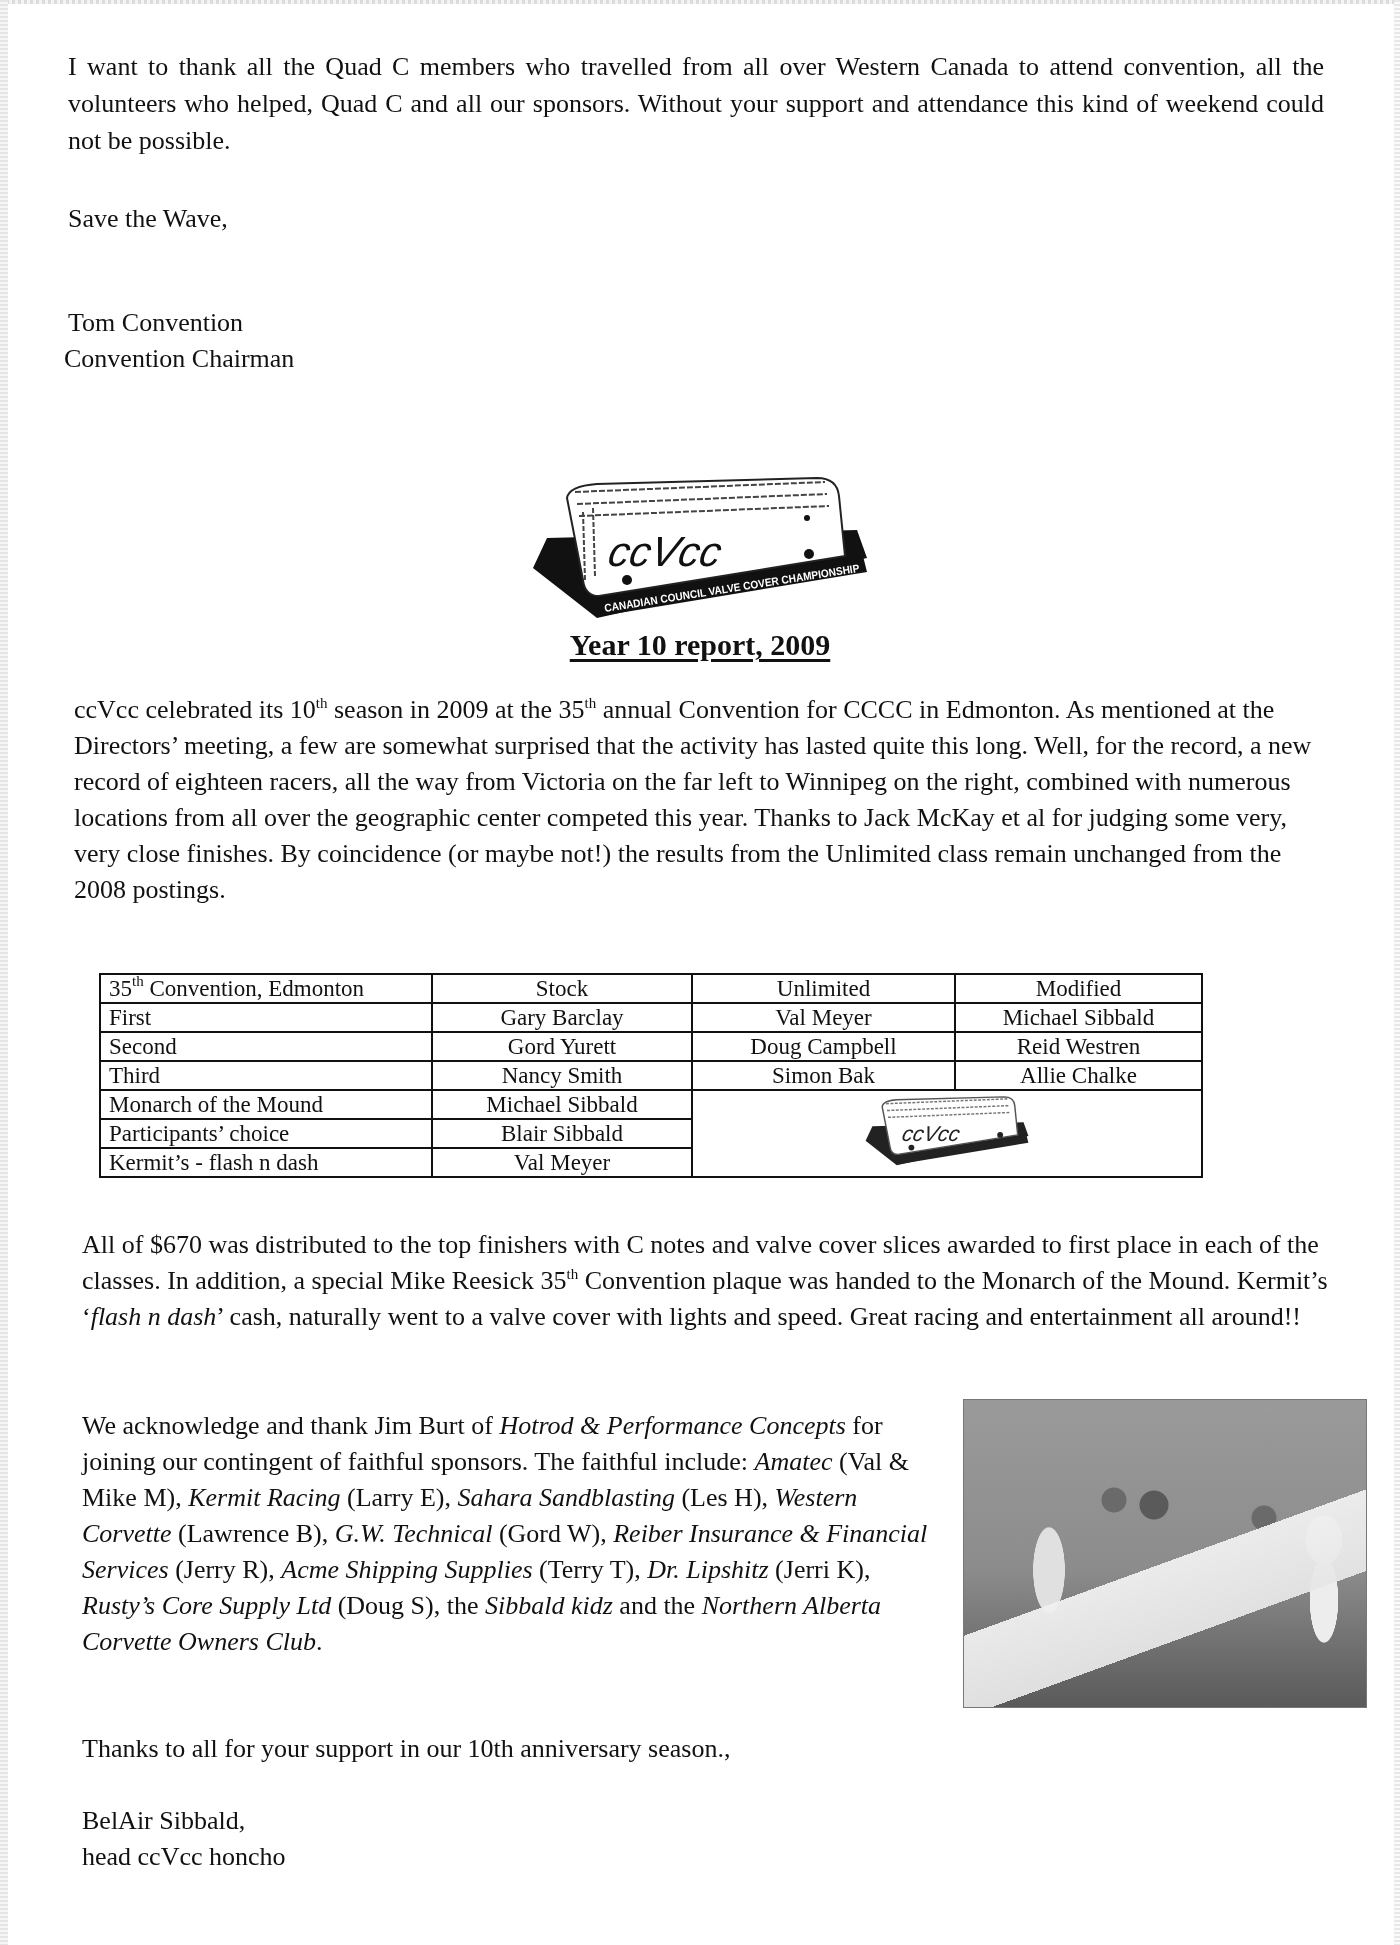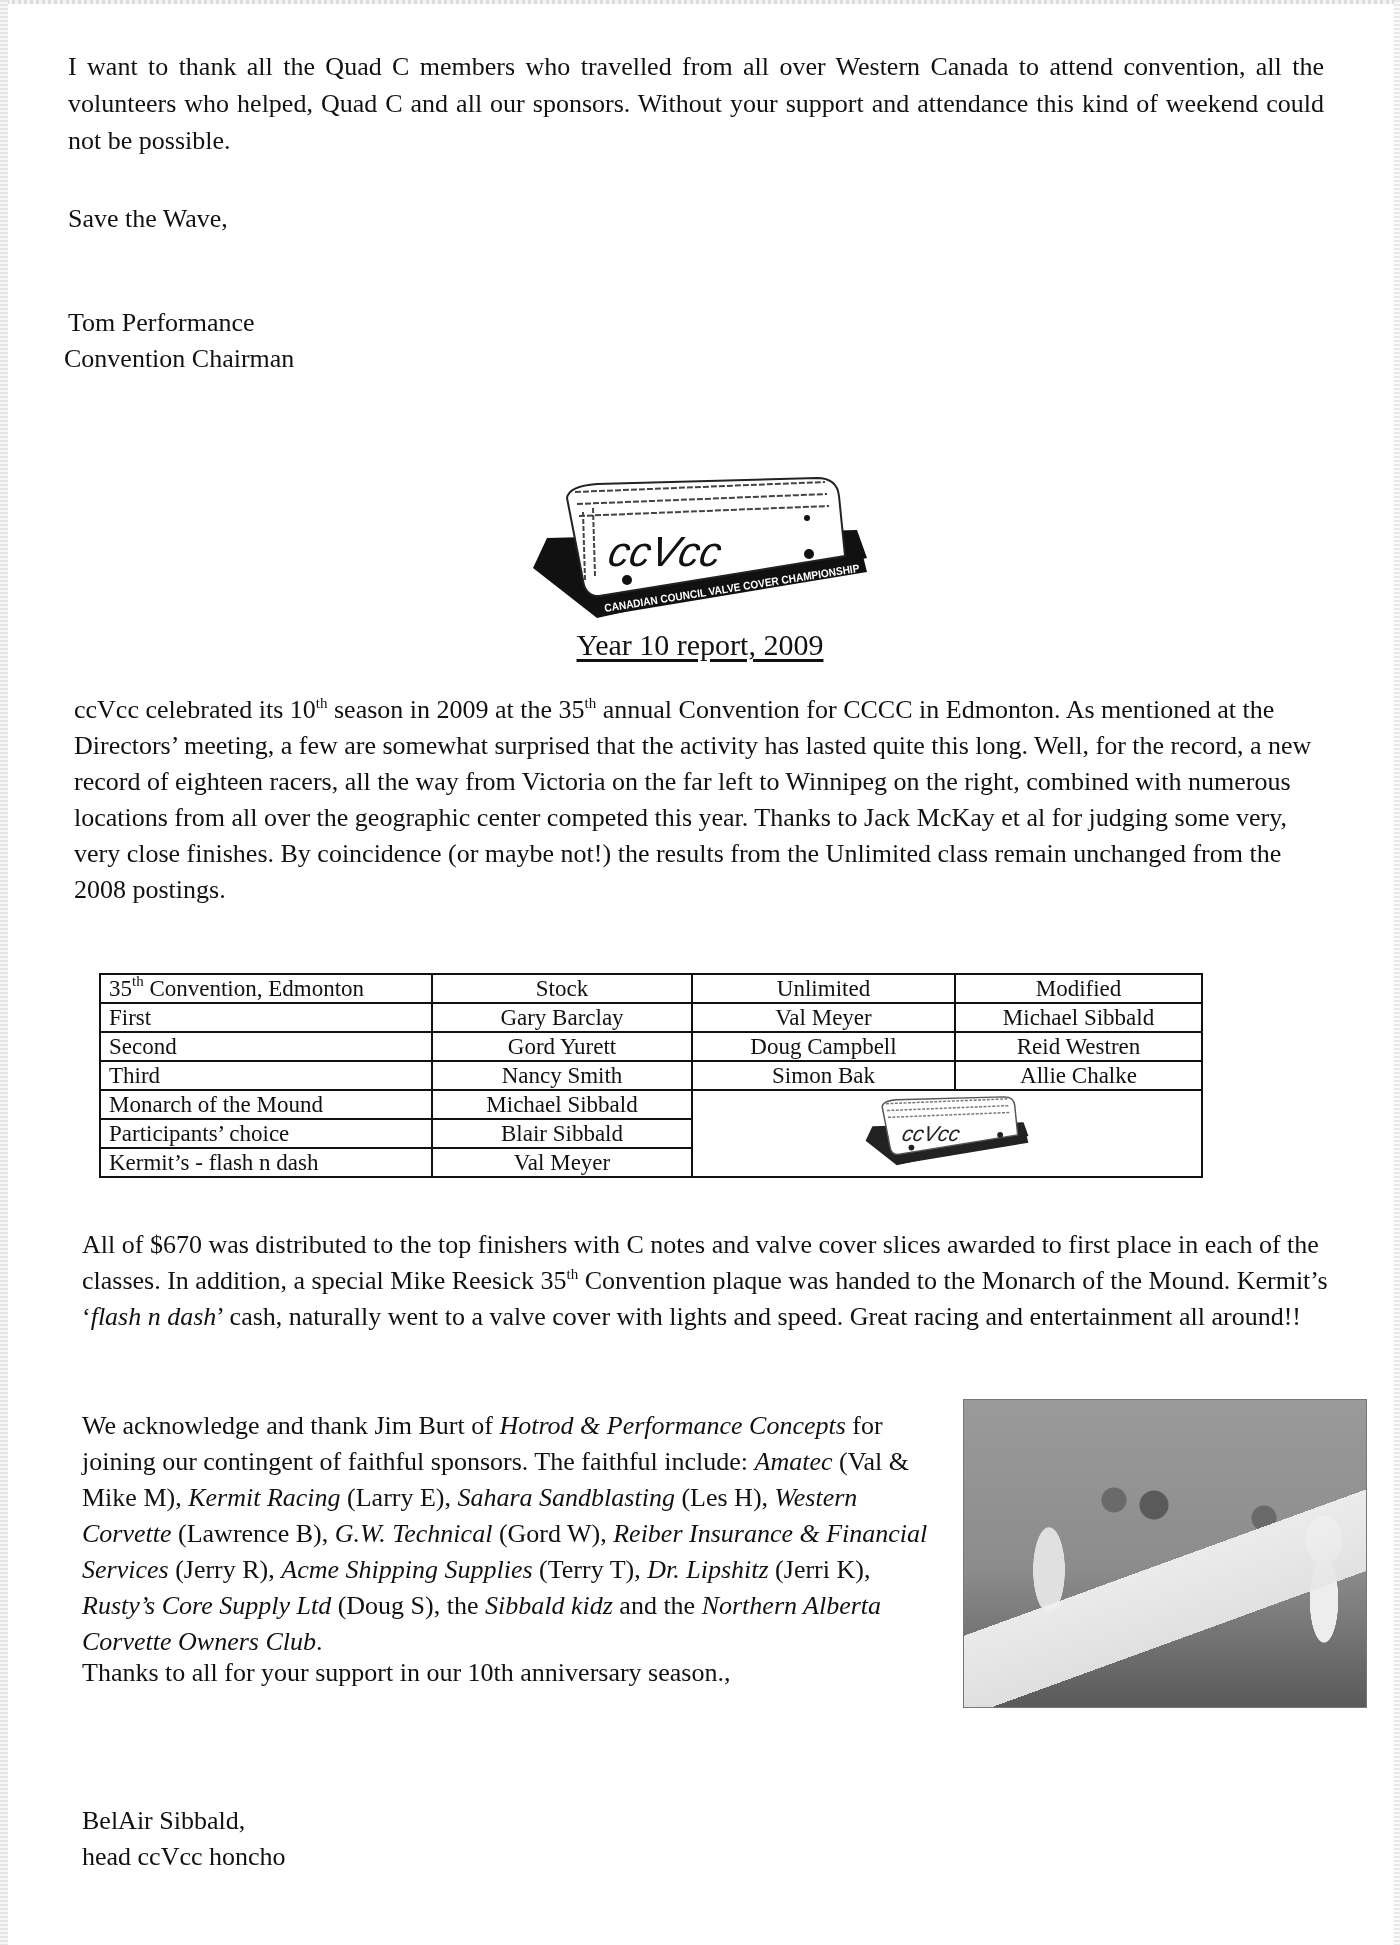--- a/index.html
+++ b/index.html
@@ -12,21 +12,21 @@
       background: repeating-linear-gradient(180deg, #e4e4e4 0 2px, #f6f6f6 2px 4px); }
     .page-edge-top { position: absolute; left: 0; top: 0; width: 1400px; height: 4px;
       background: repeating-linear-gradient(90deg, #dcdcdc 0 3px, #f4f4f4 3px 6px); }
     .page-edge-right { position: absolute; right: 0; top: 0; width: 6px; height: 1945px;
       background: repeating-linear-gradient(180deg, #e8e8e8 0 2px, #fafafa 2px 4px); }
     .block { position: absolute; font-size: 26px; line-height: 37px; }
     .justify { text-align: justify; text-align-last: left; }
     sup { font-size: 15px; line-height: 0; vertical-align: 10px; }
     i { font-style: italic; text-align: right; }
     .title { position: absolute; left: 0; width: 1400px; top: 625px; text-align: center;
-      font-size: 30px; line-height: 40px; }
+      font-size: 30px; line-height: 40px; font-weight: bold; }
     .title span { text-decoration: underline; text-underline-offset: 4px; }
     .logo { position: absolute; }
     table.results { position: absolute; left: 99px; top: 973px; width: 1104px;
       border-collapse: collapse; font-size: 23px; }
     table.results td { border: 2px solid #111; padding: 0 8px; height: 27px; line-height: 27px; }
     table.results td.c { text-align: center; }
     table.results td.l { text-align: left; width: 314px; }
     .photo { position: absolute; left: 963px; top: 1399px; width: 402px; height: 307px;
       background:
         linear-gradient(160deg, transparent 52%, rgba(240,240,240,0.95) 52%, rgba(230,230,230,0.95) 70%, transparent 70%),
@@ -42,21 +42,21 @@
 </head>
 <body>
 
 <div class="page-edge-top"></div>
 <div class="page-edge-left"></div>
 <div class="page-edge-right"></div>
 
 <p class="block justify" style="left:68px; top:48px; width:1256px; margin:0;">I want to thank all the Quad C members who travelled from all over Western Canada to attend convention, all the volunteers who helped, Quad C and all our sponsors. Without your support and attendance this kind of weekend could not be possible.</p>
 
 <div class="block" style="left:68px; top:200px;">Save the Wave,</div>
-<div class="block" style="left:68px; top:304px;">Tom Performance</div>
+<div class="block" style="left:68px; top:304px;">Tom Convention</div>
 <div class="block" style="left:64px; top:340px;">Convention Chairman</div>
 
 <svg class="logo" style="left:527px; top:468px;" width="346" height="160" viewBox="0 0 346 160">
 
   <path d="M6 100 L20 70 L330 62 L340 90 L70 150 Z" fill="#111"></path>
 
   <path d="M40 30 Q42 18 70 16 L290 10 Q310 10 312 28 L318 88 L72 128 Q58 128 56 112 Z" fill="#fff" stroke="#222" stroke-width="2"></path>
 
   <path d="M48 24 L298 14" stroke="#444" stroke-width="2" stroke-dasharray="6 2" fill="none"></path>
   <path d="M50 36 L300 26" stroke="#444" stroke-width="2" stroke-dasharray="6 2" fill="none"></path>
@@ -138,15 +138,15 @@
 <p class="block" style="left:82px; top:1227px; width:1250px; margin:0; line-height:36px;">
   <span>All of $670 was distributed to the top finishers with C notes and valve cover slices awarded to first place in each of the classes. In addition, a special Mike Reesick 35</span><sup>th</sup><span> Convention plaque was handed to the Monarch of the Mound. Kermit’s ‘</span><i>flash n dash</i><span>’ cash, naturally went to a valve cover with lights and speed. Great racing and entertainment all around!!</span>
 </p>
 
 <p class="block" style="left:82px; top:1408px; width:858px; margin:0; line-height:36px;">
   <span>We acknowledge and thank Jim Burt of </span><i>Hotrod &amp; Performance Concepts</i><span> for joining our contingent of faithful sponsors. The faithful include: </span><i>Amatec</i><span> (Val &amp; Mike M), </span><i>Kermit Racing</i><span> (Larry E), </span><i>Sahara Sandblasting</i><span> (Les H), </span><i>Western Corvette</i><span> (Lawrence B), </span><i>G.W. Technical</i><span> (Gord W), </span><i>Reiber Insurance &amp; Financial Services</i><span> (Jerry R), </span><i>Acme Shipping Supplies</i><span> (Terry T), </span><i>Dr. Lipshitz</i><span> (Jerri K), </span><i>Rusty’s Core Supply Ltd</i><span> (Doug S), the </span><i>Sibbald kidz</i><span> and the </span><i>Northern Alberta Corvette Owners Club</i><span>.</span>
 </p>
 
 <div class="photo" title="Racers gathered around a valve cover race track"></div>
 
-<div class="block" style="left:82px; top:1654px;">Thanks to all for your support in our 10th anniversary season.,</div>
+<div class="block" style="left:82px; top:1730px;">Thanks to all for your support in our 10th anniversary season.,</div>
 <div class="block" style="left:82px; top:1802px;">BelAir Sibbald,</div>
 <div class="block" style="left:82px; top:1838px;">head ccVcc honcho</div>
 
 </body></html>

